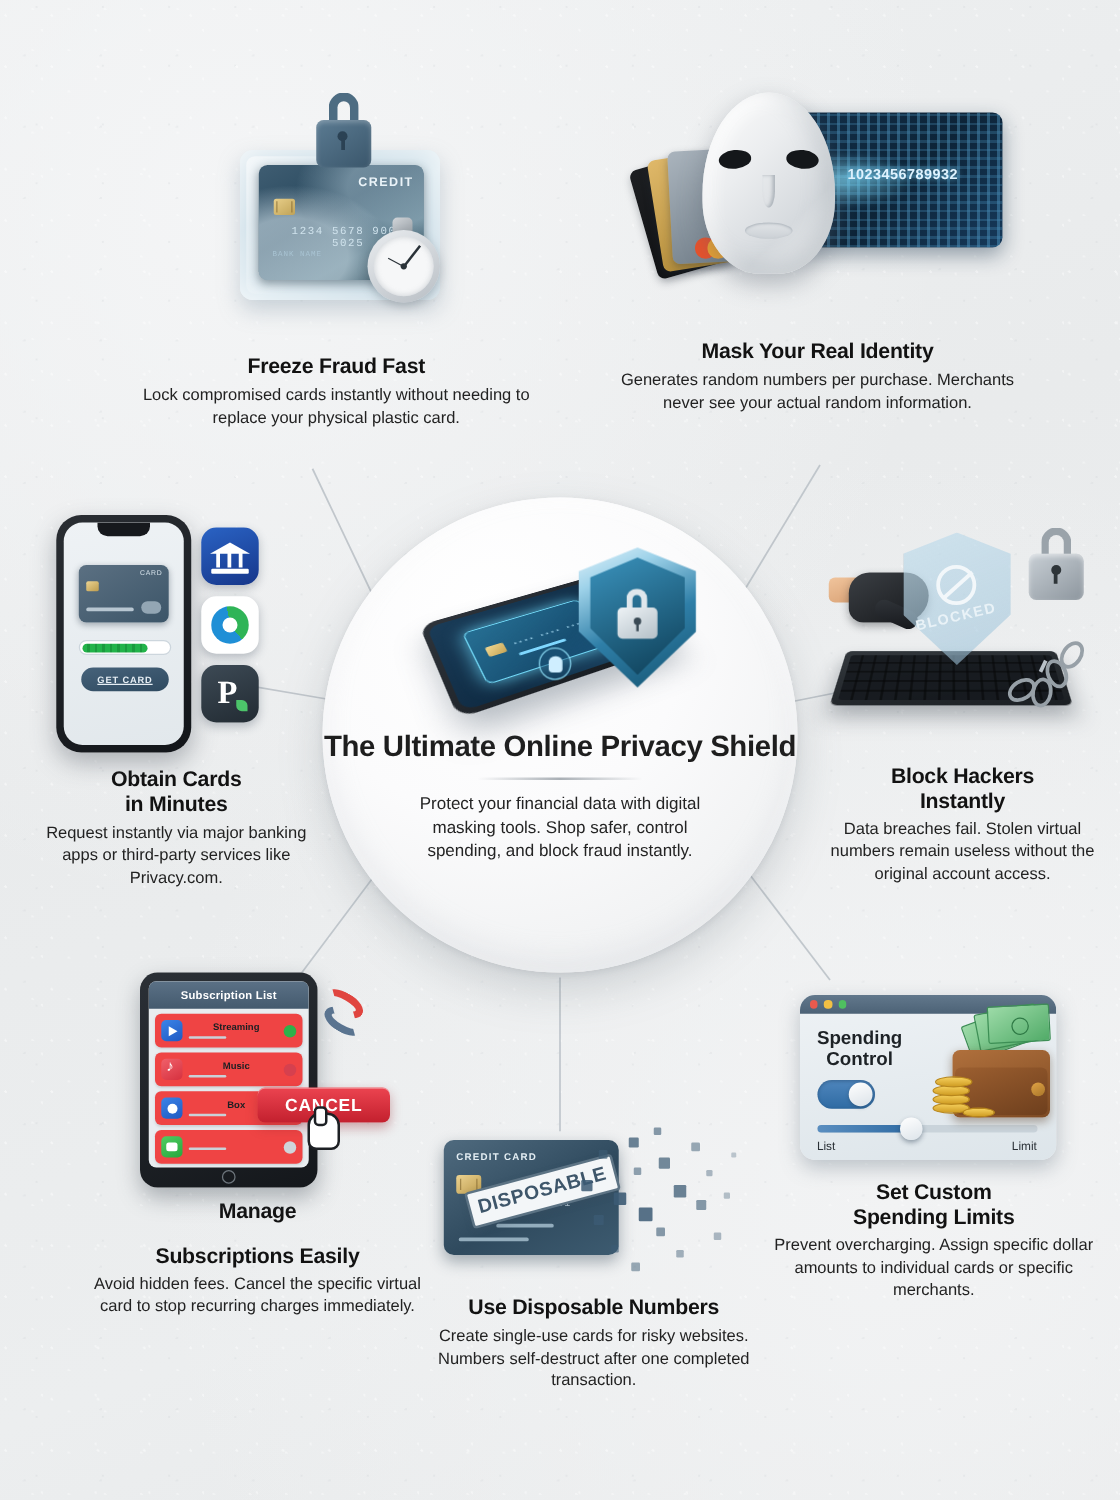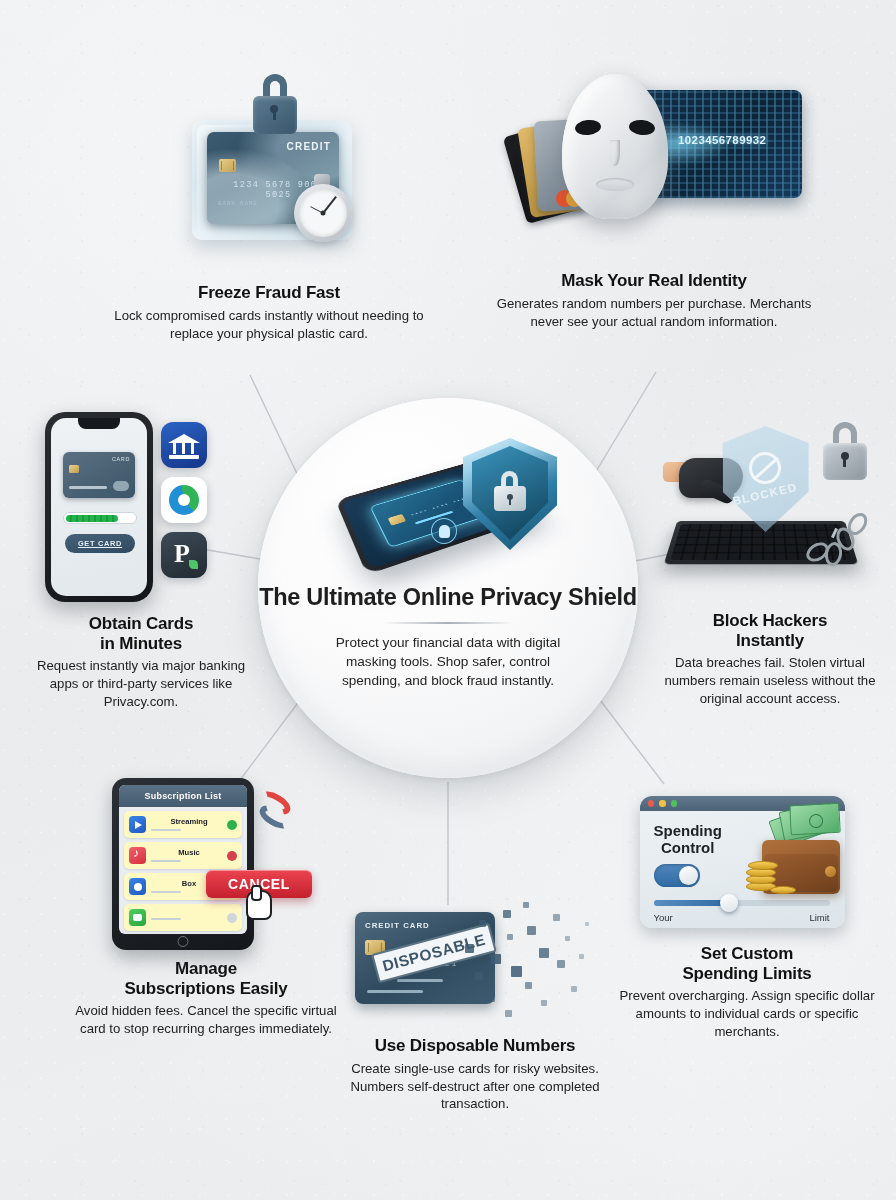--- a/index.html
+++ b/index.html
@@ -208,21 +208,21 @@
   
   .subs-wrap{width:200px;height:175px;}
   .tablet{position:absolute;left:6px;top:0;width:142px;height:172px;border-radius:14px;
     background:linear-gradient(160deg,#2b3036,#14171b);padding:7px 7px 16px;
     box-shadow:0 8px 18px rgba(70,80,90,.4);}
   .tablet .scr{width:100%;height:100%;border-radius:6px;background:#e9edf0;overflow:hidden;}
   .tablet .home{position:absolute;left:50%;bottom:3px;transform:translateX(-50%);width:11px;height:11px;
     border-radius:50%;border:1.4px solid #6d757c;}
   .subhdr{height:22px;background:linear-gradient(180deg,#5b7186,#445a6e);display:flex;align-items:center;
     justify-content:center;font-size:9px;font-weight:bold;color:#fff;letter-spacing:.2px;}
-  .srow{display:flex;align-items:center;height:27px;margin:4px 5px 0;background:#fef9c3;border-radius:5px;
+  .srow{display:flex;align-items:center;height:27px;margin:4px 5px 0;background:#ef4444;border-radius:5px;
     padding:0 5px;box-shadow:0 1px 2px rgba(120,130,140,.25);position:relative;}
   .sic{width:17px;height:17px;border-radius:4px;margin-right:5px;flex:0 0 auto;position:relative;}
   .sic-a{background:linear-gradient(150deg,#3b84e8,#1f59c2);}
   .sic-a:after{content:"";position:absolute;left:6px;top:4.5px;border-left:7px solid #fff;
     border-top:4px solid transparent;border-bottom:4px solid transparent;}
   .sic-b{background:linear-gradient(150deg,#f0606a,#d6313f);}
   .sic-b:after{content:"♪";position:absolute;left:4px;top:-1px;font-size:12px;color:#fff;}
   .sic-c{background:linear-gradient(150deg,#3b84e8,#1f59c2);}
   .sic-c:after{content:"";position:absolute;left:4.5px;top:4.5px;width:8px;height:8px;border-radius:50%;
     background:#fff;}
@@ -556,21 +556,21 @@
       <div class="home"></div>
     </div>
     <div class="refresh">
       <div class="a1"></div>
         <div class="a2"></div>
     </div>
     <div class="cancel">CANCEL</div>
     <div class="cursor"></div>
   </div>
   <h3>Manage</h3>
-  <h3 style="margin-top:0">Subscriptions Easily</h3>
+  <h3 style="margin-top:16px">Subscriptions Easily</h3>
   <p>Avoid hidden fees. Cancel the specific virtual card to stop recurring charges immediately.</p>
 </div>
 
 <div class="node" style="left:330px;top:900px;width:290px;">
   <div class="art disp-wrap">
     <div class="disp-card">
       <div class="ttl">CREDIT CARD</div>
       <div class="chip"></div>
       <div class="n">4658 5321</div>
       <div class="s1"></div>
@@ -616,21 +616,21 @@
         <span>Spending</span><br>
         <span>Control</span>
       </div>
       <div class="toggle">
           <div class="knob"></div>
         </div>
       <div class="slider">
         <div class="fill" id="sl-fill" style="width: 43%;"></div>
         <div class="knob" id="sl-knob" style="left: calc(43% - 9px);"></div>
       </div>
-      <div class="slab slab-l">Your</div>
+      <div class="slab slab-l">List</div>
       <div class="slab slab-r">Limit</div>
       <div class="wallet">
         <div class="money">
             <div class="bill b1"></div>
             <div class="bill b2"></div>
             <div class="bill b3"></div>
           </div>
         <div class="body"></div>
           <div class="flap"></div>
           <div class="snap"></div>

